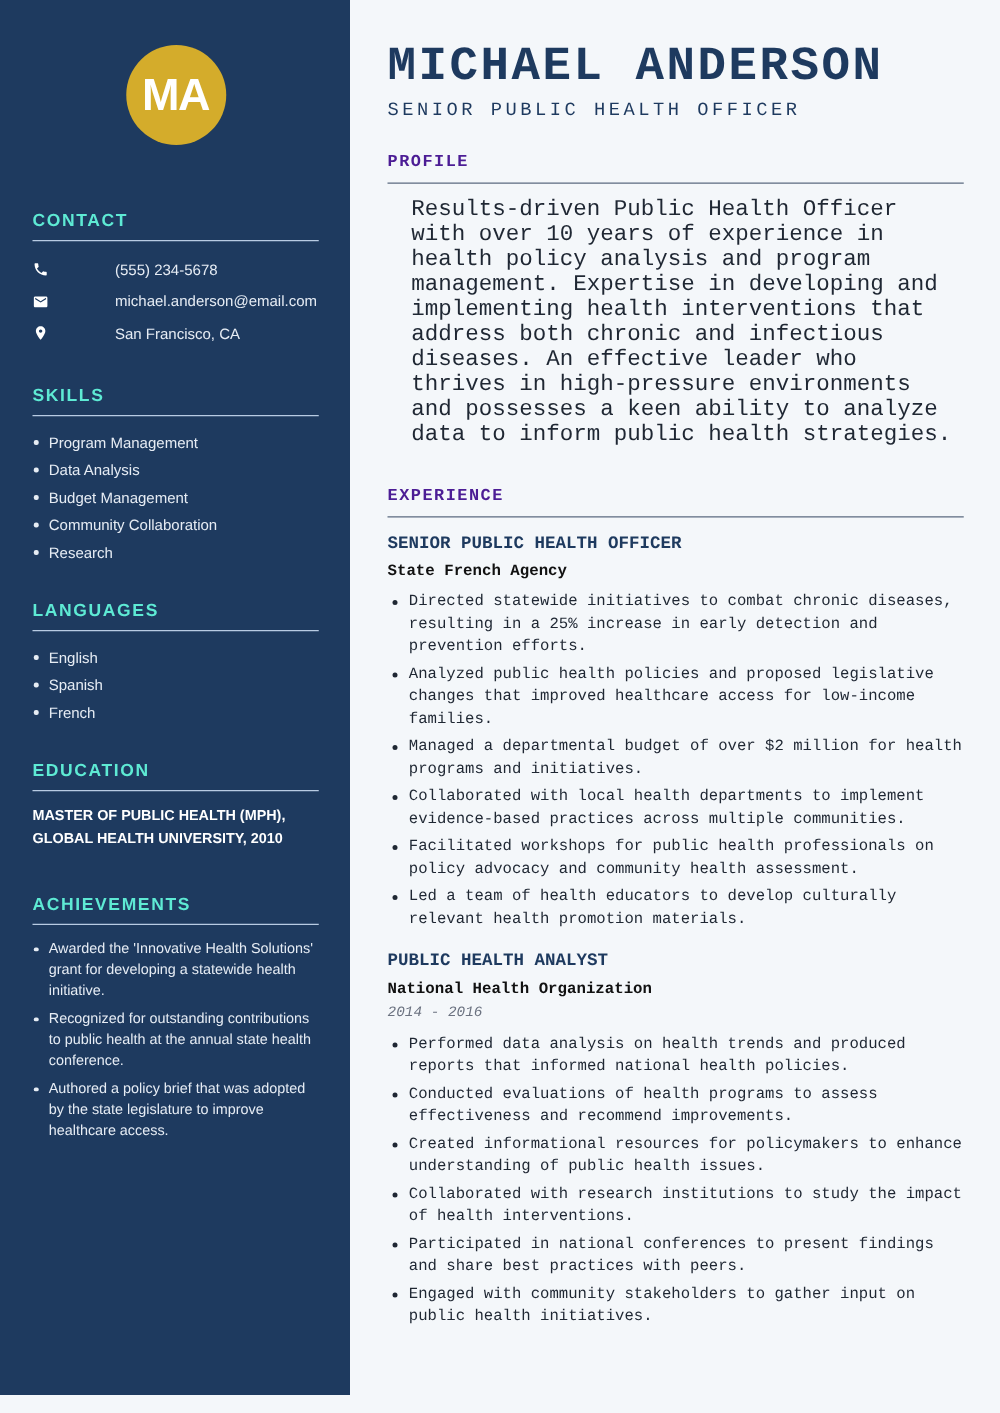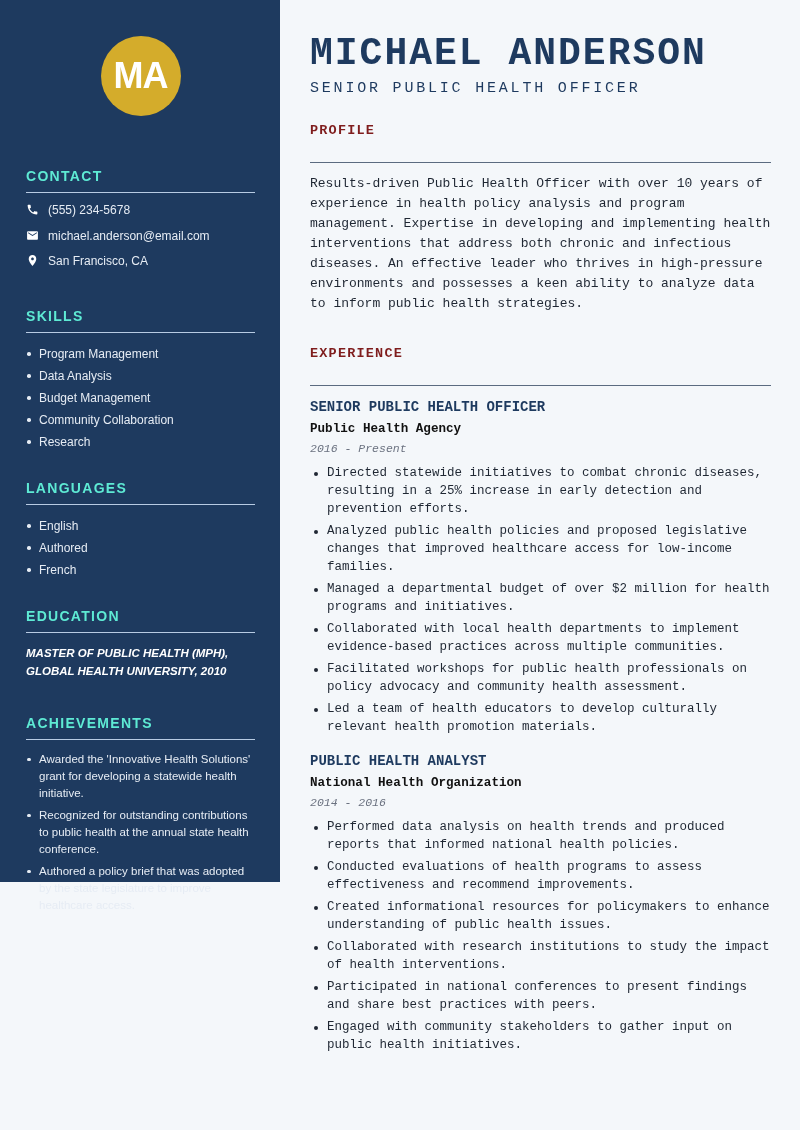--- a/index.html
+++ b/index.html
@@ -5,21 +5,21 @@
     * { box-sizing: border-box; margin: 0; padding: 0; }
     html, body { width: 800px; height: 1130px; }
     body {
       font-family: "Liberation Sans", "DejaVu Sans", sans-serif;
       background: #f4f7fa;
       position: relative;
       overflow: hidden;
     }
     .page { display: flex; width: 800px; height: 1130px; }
     .sidebar {
-      width: 280px; height: 882px;
+      width: 280px; height: 1116px;
       background: #1e3a5f;
       color: #eef2f7;
       padding: 36px 25px 0 26px;
       flex-shrink: 0;
     }
     .avatar {
       width: 80px; height: 80px; border-radius: 50%;
       background: #d4ac2b;
       margin: 0 auto 0 auto;
       display: flex; align-items: center; justify-content: center;
@@ -29,43 +29,43 @@
     .side-section { margin-top: 0; }
     .side-heading {
       font-size: 14px; font-weight: bold; letter-spacing: 1.3px;
       color: #5eead4;
       padding-bottom: 8px;
       border-bottom: 1.5px solid #b8cbe3;
     }
     .contact { margin-top: 52px; }
     .contact-list { list-style: none; margin-top: 10px; }
     .contact-item {
-      display: flex; align-items: flex-start;
+      display: flex; align-items: center;
       font-size: 12px; color: #e6ecf4;
       height: 25.5px;
+      gap: 44px;
     }
     .contact-item svg { width: 13px; height: 13px; margin-right: 9px; fill: #ffffff; flex-shrink: 0; }
     .skills { margin-top: 28px; }
     .bullets { list-style: none; margin-top: 10px; }
     .bullets li {
       font-size: 12px; color: #e6ecf4;
       position: relative; padding-left: 13px;
       line-height: 22px;
     }
     .bullets li::before {
       content: ""; position: absolute; left: 1px; top: 9.5px;
       width: 3.5px; height: 3.5px; background: #e6ecf4; border-radius: 50%;
     }
     .languages { margin-top: 27px; }
     .education { margin-top: 27px; }
     .edu-text {
       margin-top: 11px;
       font-size: 11.5px; font-weight: bold; color: #ffffff;
       line-height: 18px;
-      font-style: italic;
     }
     .achievements { margin-top: 35px; }
     .ach-list { list-style: none; margin-top: 11px; }
     .ach-list li {
       font-size: 11.5px; color: #e6ecf4;
       position: relative; padding-left: 13px;
       line-height: 17px; margin-bottom: 5px;
     }
     .ach-list li::before {
       content: ""; position: absolute; left: 1px; top: 7px;
@@ -75,29 +75,29 @@
     .main { flex: 1; padding: 32px 29px 0 30px; color: #1f2733; font-family: Liberation Mono, monospace; }
     .name {
       font-size: 38px; font-weight: bold; color: #1e3a5f;
       letter-spacing: 2px; line-height: 44px;
     }
     .title {
       margin-top: 4px;
       font-size: 15px; color: #1e3a5f; letter-spacing: 2.8px;
     }
     .main-heading {
-      font-size: 13.5px; font-weight: bold; color: #7f1d1d;
+      font-size: 13.5px; font-weight: bold; color: #4c1d95;
       letter-spacing: 1.2px;
-      padding-bottom: 24px;
+      padding-bottom: 8px;
       border-bottom: 1.2px solid #5b6b80;
     }
     .profile { margin-top: 26px; }
     .profile-text {
       margin-top: 11px;
-      font-size: 13px; line-height: 20px; color: #1f2733;
+      font-size: 18px; line-height: 20px; color: #1f2733; margin-left: 19px;
     }
     .experience { margin-top: 32px; }
     .job { margin-top: 12px; }
     .job + .job { margin-top: 16px; }
     .job-title { font-size: 14px; font-weight: bold; color: #1e3a5f; line-height: 18px; }
     .job-company { margin-top: 4px; font-size: 12.6px; font-weight: bold; color: #111; line-height: 18px; }
     .job-dates { margin-top: 2px; font-size: 11.5px; font-style: italic; color: #6b7280; line-height: 18px; }
     .job-bullets { list-style: none; margin-top: 6px; }
     .job-bullets li {
       position: relative; padding-left: 17px;
@@ -150,21 +150,21 @@
         <li>Budget Management</li>
         <li>Community Collaboration</li>
         <li>Research</li>
       </ul>
     </section>
 
     <section class="side-section languages">
       <h2 class="side-heading">LANGUAGES</h2>
       <ul class="bullets">
         <li>English</li>
-        <li>Authored</li>
+        <li>Spanish</li>
         <li>French</li>
       </ul>
     </section>
 
     <section class="side-section education">
       <h2 class="side-heading">EDUCATION</h2>
       <div class="edu-text">
         <div>MASTER OF PUBLIC HEALTH (MPH),</div>
         <div>GLOBAL HEALTH UNIVERSITY, 2010</div>
       </div>
@@ -189,22 +189,21 @@
     <section class="profile">
       <h2 class="main-heading">PROFILE</h2>
       <p class="profile-text">Results-driven Public Health Officer with over 10 years of experience in health policy analysis and program management. Expertise in developing and implementing health interventions that address both chronic and infectious diseases. An effective leader who thrives in high-pressure environments and possesses a keen ability to analyze data to inform public health strategies.</p>
     </section>
 
     <section class="experience">
       <h2 class="main-heading">EXPERIENCE</h2>
 
       <div class="job">
         <div class="job-title">SENIOR PUBLIC HEALTH OFFICER</div>
-        <div class="job-company">Public Health Agency</div>
-        <div class="job-dates">2016 - Present</div>
+        <div class="job-company">State French Agency</div>
         <ul class="job-bullets">
           <li>Directed statewide initiatives to combat chronic diseases, resulting in a 25% increase in early detection and prevention efforts.</li>
           <li>Analyzed public health policies and proposed legislative changes that improved healthcare access for low-income families.</li>
           <li>Managed a departmental budget of over $2 million for health programs and initiatives.</li>
           <li>Collaborated with local health departments to implement evidence-based practices across multiple communities.</li>
           <li>Facilitated workshops for public health professionals on policy advocacy and community health assessment.</li>
           <li>Led a team of health educators to develop culturally relevant health promotion materials.</li>
         </ul>
       </div>
 

